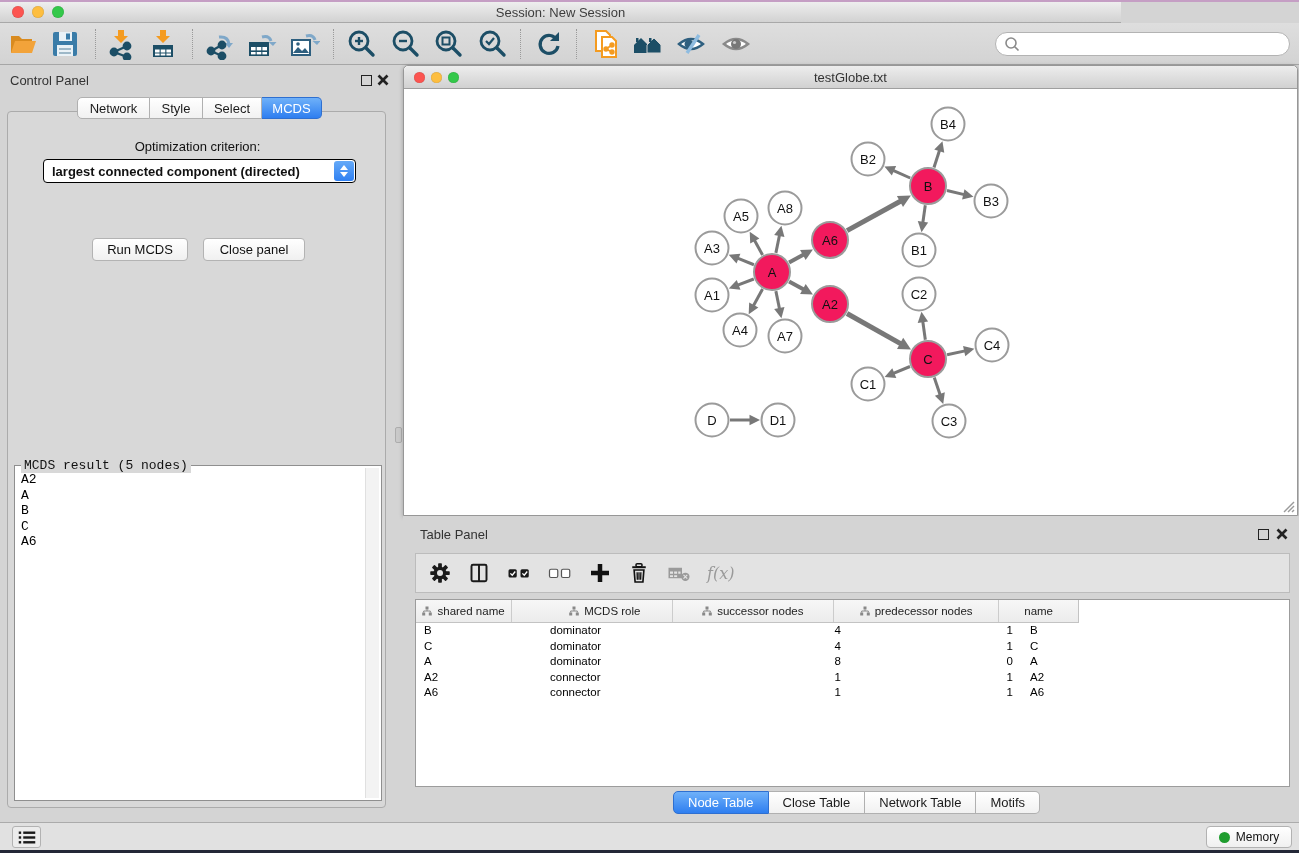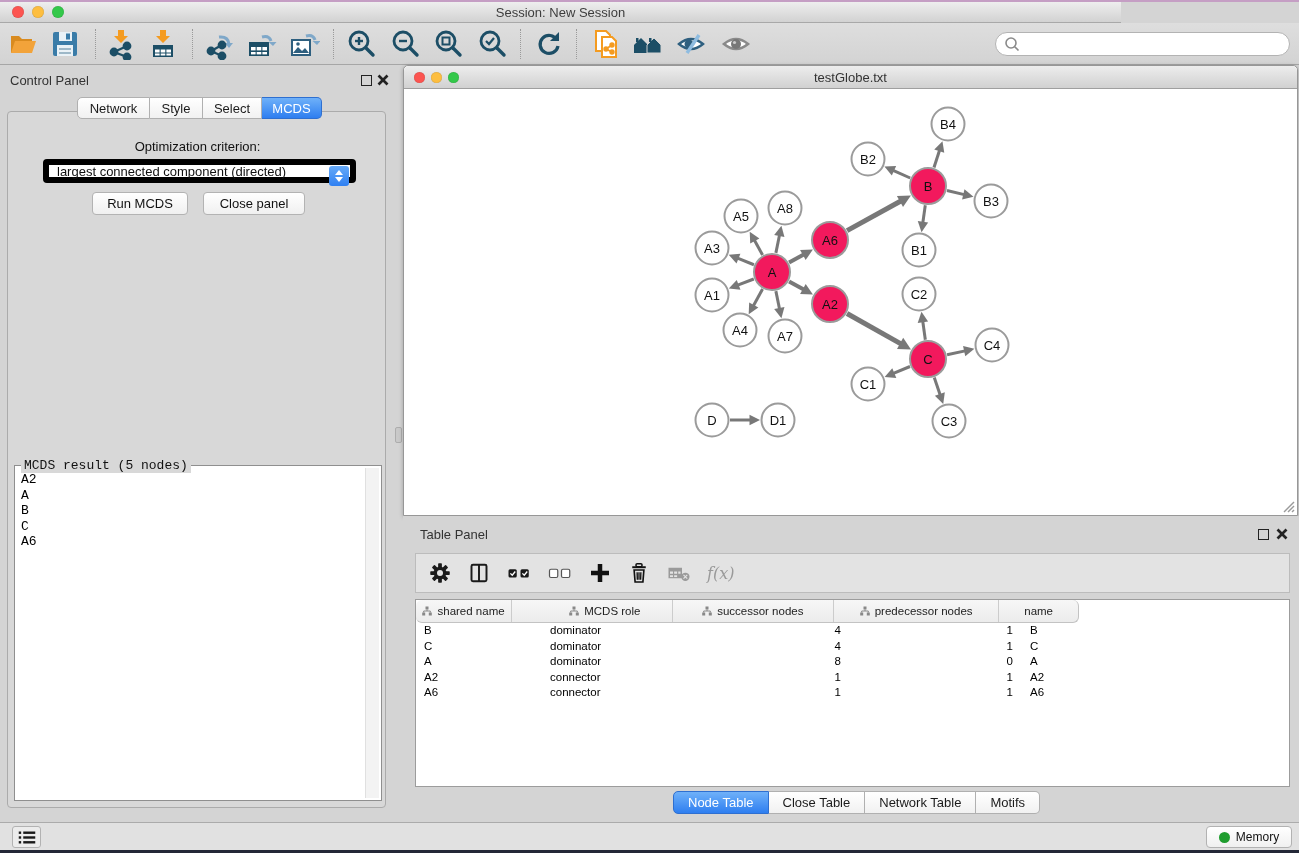--- a/index.html
+++ b/index.html
@@ -31,30 +31,30 @@
   .panel-float { width:11px; height:11px; border:1.5px solid #222; background:transparent; }
   #cp-box { left:7px; top:46px; width:379px; height:697px; border:1px solid #ababab; border-radius:4px; background:#d8d8d8; }
   .segtabs { display:flex; height:22px; }
   .seg { background:linear-gradient(#ffffff,#f1f1f1); border:1px solid #b0b0b0; border-left:none;
          display:flex; align-items:center; justify-content:center; color:#1b1b1b; cursor:default; }
   .seg:first-child { border-left:1px solid #b0b0b0; border-radius:5px 0 0 5px; }
   .seg:last-child { border-radius:0 5px 5px 0; }
   .seg.active { background:linear-gradient(#6fb1f9,#2e7ef0); color:#fff; border-color:#2e6fd0; }
   #cp-tabs { left:77px; top:32px; }
   #opt-label { left:0; top:74px; width:395px; text-align:center; color:#111; }
-  #dropdown { left:43px; top:94px; width:313px; height:24px; background:#fff; border:6px solid #000000;
-              border-radius:4px; display:flex; align-items:center; }
+  #dropdown { left:43px; top:94px; width:313px; height:24px; background:#fff; border:1px solid #000000;
+              border-radius:4px; display:flex; align-items:center;font-weight:bold; }
   #dropdown .dd-text { padding-left:8px; color:#111; }
   #dd-stepper { position:absolute; right:1px; top:1px; width:20px; height:20px; border-radius:3px;
                 background:linear-gradient(#66aaf8,#2f80f2); display:flex; flex-direction:column;
                 align-items:center; justify-content:center; gap:2px; }
   .chev-up { width:0; height:0; border-left:4px solid transparent; border-right:4px solid transparent; border-bottom:5px solid #fff; }
   .chev-dn { width:0; height:0; border-left:4px solid transparent; border-right:4px solid transparent; border-top:5px solid #fff; }
   .btn { background:linear-gradient(#ffffff,#f0f0f0); border:1px solid #b3b3b3; border-radius:4px;
-         height:23px; display:flex; align-items:center; justify-content:center; color:#111; }
+         height:23px; display:flex; align-items:center; justify-content:center; color:#111;margin-top:46px; }
   #btn-run { left:92px; top:127px; width:96px; }
   #btn-close { left:203px; top:127px; width:102px; }
 
   #mcds-box { left:14px; top:400px; width:368px; height:336px; background:#fff; border:1px solid #8f8f8f;font-family:Liberation Mono, monospace; }
   #mcds-legend { left:6px; top:-8px; background:#d8d8d8; padding:0 3px; color:#111; }
   #mcds-list { left:3px; top:6px; width:340px; }
   .mcds-item { height:15.6px; line-height:15.6px; padding-left:3px; color:#000; }
   #mcds-scroll { right:2px; top:2px; width:14px; height:330px; background:#f3f3f3; border-left:1px solid #e0e0e0; }
 
   
@@ -67,21 +67,21 @@
   #graph-svg { position:absolute; left:1px; top:24px; }
   #net-grip { right:2px; bottom:2px; width:14px; height:14px; }
   .divider-grip { background:#c9c9c9; border:1px solid #adadad; border-radius:2px; }
 
   
   #table-panel { left:403px; top:514px; width:896px; height:306px; background:#d4d4d4; }
   #tp-title { left:17px; top:11px; color:#333; }
   #tp-toolbar { left:12px; top:37px; width:875px; height:40px; background:#e3e3e3; border:1px solid #bcbcbc;
                 display:flex; align-items:center; gap:15px; padding-left:12px; }
   #tp-table { left:12px; top:83px; width:875px; height:188px; background:#fff; border:1px solid #9c9c9c; overflow:hidden; }
-  #thead { display:flex; height:23px; background:linear-gradient(#f7f7f7,#ececec); border-bottom:1px solid #c3c3c3; width:663px; border-right:1px solid #c3c3c3;border-radius:6px; }
+  #thead { display:flex; height:23px; background:linear-gradient(#f7f7f7,#ececec); border-bottom:1px solid #c3c3c3; width:663px; border-right:1px solid #c3c3c3; }
   .hcell { display:flex; align-items:center; justify-content:center; gap:5px; border-right:1px solid #cccccc;
            font-size:11.5px; color:#222; }
   .hcell:last-child { border-right:none; }
   .col0 { width:100px; } .col1 { width:140px;margin-left:26px; } .col2 { width:168px; } .col3 { width:172px; } .col4 { width:82px; }
   .trow { display:flex; height:15.6px; line-height:15.6px; font-size:11.5px; color:#000; }
   .tcell { overflow:hidden; white-space:nowrap; }
   .tcell.col0, .tcell.col1, .tcell.col4 { padding-left:8px; text-align:left; }
   .tcell.col2, .tcell.col3 { padding-right:9px; text-align:right; }
   #tp-tabs { left:270px; top:275px; }
   #tp-tabs .seg { padding:0 14px; height:23px; }

